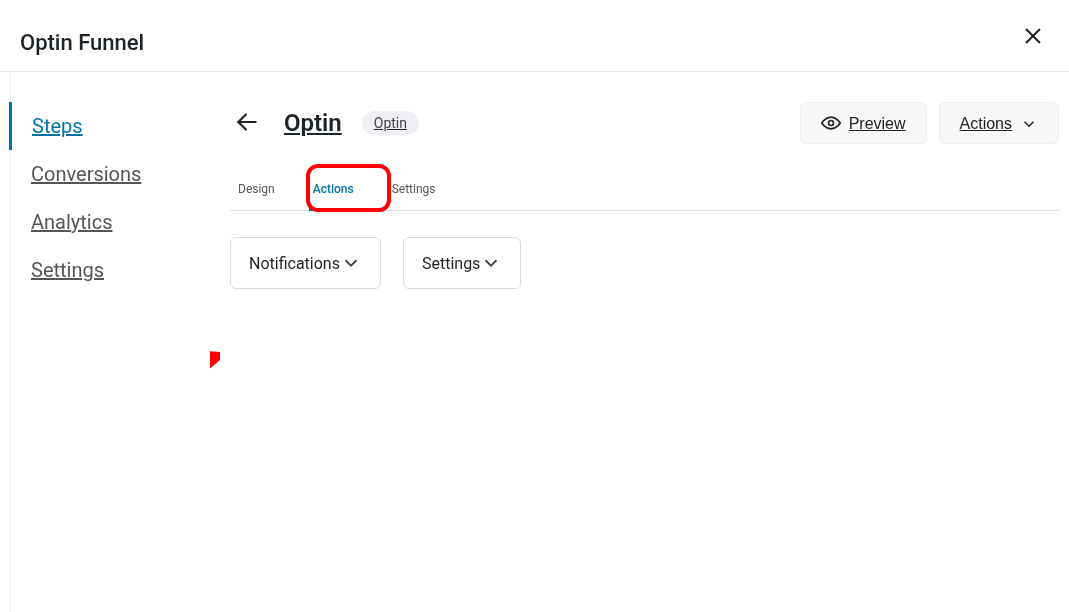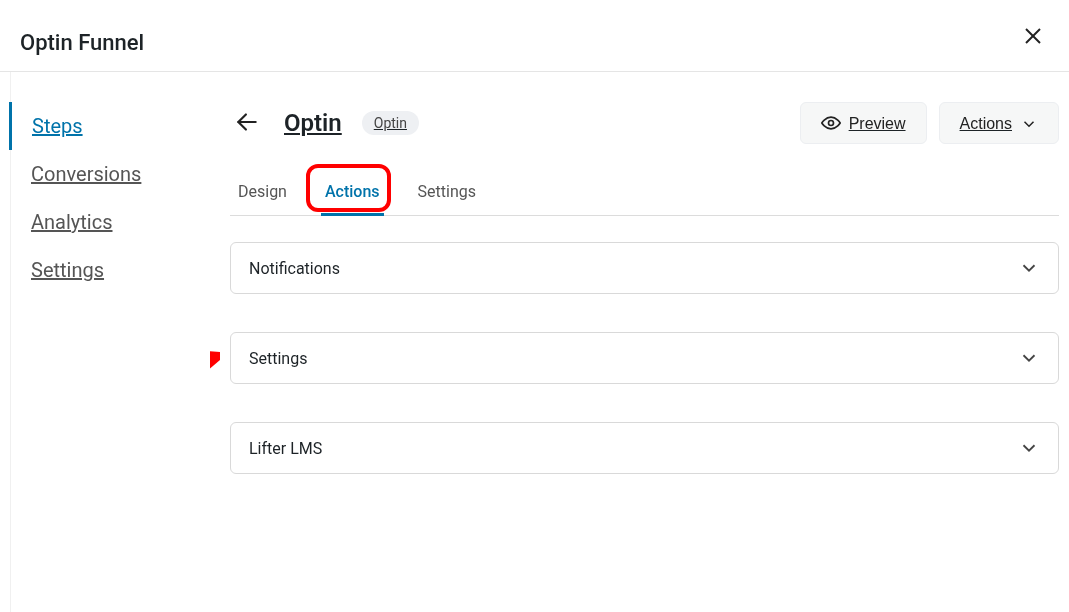--- a/index.html
+++ b/index.html
@@ -14,25 +14,25 @@
   .sidebar-item.active { color: #0073aa; border-left: 3px solid #0073aa; margin-left: -2px; }
   .content { flex: 1; padding: 30px 10px 0 20px; overflow: auto; }
   .content-header { display: flex; align-items: center; gap: 20px; text-decoration: underline; }
   .back-btn { background: none; border: none; cursor: pointer; padding: 4px; }
   .page-title { font-size: 24px; font-weight: 600; }
   .badge { background: #eef0f3; color: #444; font-size: 14px; padding: 4px 12px; border-radius: 14px; }
   .header-actions { margin-left: auto; display: flex; gap: 12px; }
   .btn { display: inline-flex; align-items: flex-end; gap: 8px; background: #f6f7f7; border: 1px solid #eceef1; border-radius: 6px; padding: 10px 20px; font-size: 16px; cursor: pointer; color: #222; }
   .btn-actions { font-weight: 500; }
   .tabs { display: flex; gap: 30px; border-bottom: 1px solid #dcdcdc; margin-top: 28px; padding-left: 4px; position: relative;}
-  .tab { padding: 10px 4px 14px 4px; font-size: 16px; color: #555; cursor: pointer; position: relative; }
+  .tab { padding: 10px 4px 14px 4px; font-size: 12px; color: #555; cursor: pointer; position: relative; }
   .tab.active { color: #0073aa; font-weight: 500; }
   .tab.active::after { content: ""; position: absolute; left: 0; right: 0; bottom: -1px; height: 3px; background: #0073aa; }
   .tab-highlight { position: absolute; border: 4px solid #ff0000; border-radius: 12px; pointer-events: none; }
-  .panels { margin-top: 26px; display: flex; flex-direction: column; gap: 38px; }
+  .panels { margin-top: 26px; display: flex; flex-direction: row; gap: 22px; }
   .panel { border: 1px solid #d9d9d9; border-radius: 6px; padding: 14px 18px; display: flex; align-items: center; justify-content: space-between; cursor: pointer; font-size: 16px; }
   .chev { flex-shrink: 0; }
   .annotation-arrow { position: absolute; pointer-events: none; }
 </style>
 </head>
 <body>
 
 <div class="modal">
   <div class="modal-header">
     <div class="modal-title">Optin Funnel</div>
@@ -93,26 +93,20 @@
           <svg class="chev" width="22" height="22" viewBox="0 0 24 24" fill="none" stroke="#444" stroke-width="2">
               <polyline points="6 9 12 15 18 9"></polyline>
             </svg>
         </div>
         <div class="panel">
           <span>Settings</span>
           <svg class="chev" width="22" height="22" viewBox="0 0 24 24" fill="none" stroke="#444" stroke-width="2">
               <polyline points="6 9 12 15 18 9"></polyline>
             </svg>
         </div>
-        <div class="panel">
-          <span>Lifter LMS</span>
-          <svg class="chev" width="22" height="22" viewBox="0 0 24 24" fill="none" stroke="#444" stroke-width="2">
-              <polyline points="6 9 12 15 18 9"></polyline>
-            </svg>
-        </div>
 
       </div>
 
       <svg class="annotation-arrow" style="left:-160px; top:278px;" width="170" height="60" viewBox="0 0 170 60">
         <defs>
           <marker id="arrowhead" markerWidth="12" markerHeight="12" refX="9" refY="5" orient="auto">
             <polygon points="0 0, 12 5, 0 10" fill="#ff0000"></polygon>
           </marker>
         </defs>
         <path d="M 5 50 Q 80 35 150 12" stroke="#ff0000" stroke-width="10" fill="none" marker-end="url(#arrowhead)" stroke-linecap="round"></path>

